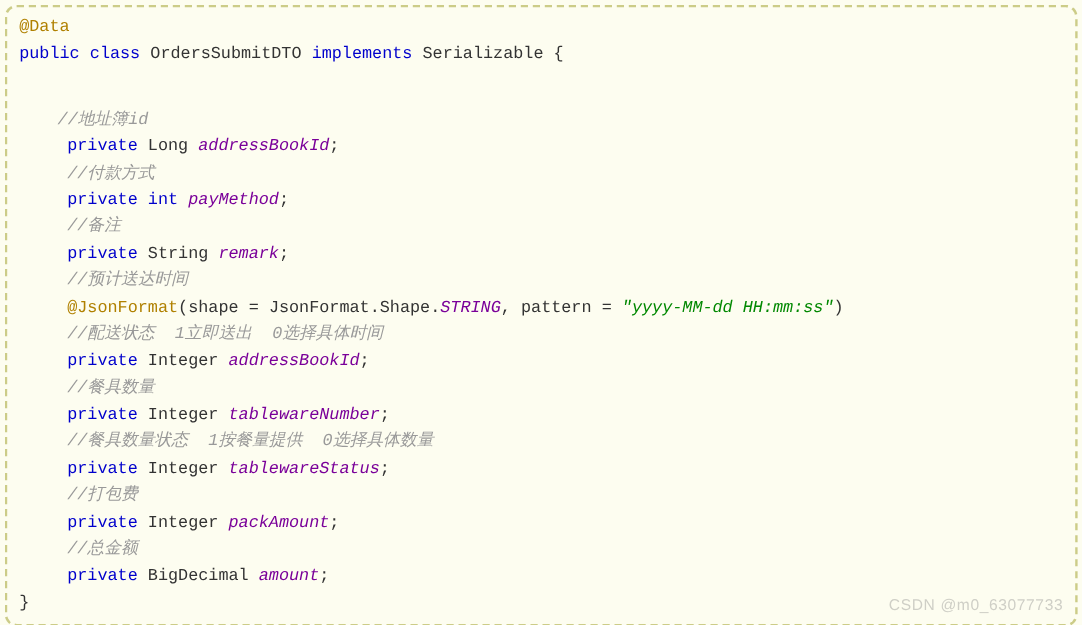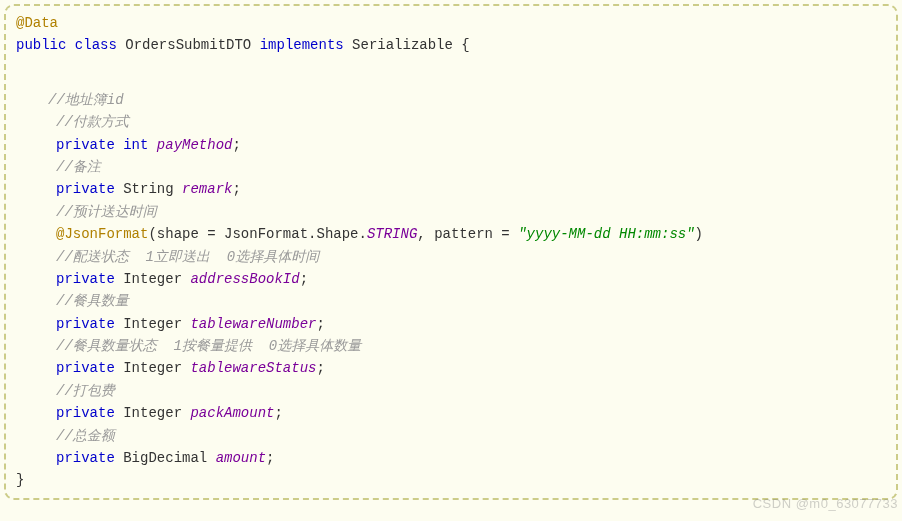--- a/index.html
+++ b/index.html
@@ -28,38 +28,39 @@
     .type { color: #333333; font-family: Liberation Mono, monospace; }
     .identifier { color: #7a0099; font-style: italic; }
     .comment { color: #999999; font-style: italic; }
     .string { color: #008800; font-style: italic; }
     .punct { color: #333333; }
     .plain { color: #333333; }
     .enum { color: #7a0099; font-style: italic; }
     .watermark {
       position: absolute;
       bottom: 6px;
-      right: 4px;
+      right: 16px;
       color: rgba(120,120,120,0.35);
       font-family: Arial, sans-serif;
       font-size: 13px;
       letter-spacing: 0.5px;
       pointer-events: none;
     }
   </style>
 </head>
 <body>
 
 <div class="code-box">
 
   <div class="line"><span class="annotation">@Data</span></div>
 
   <div class="line"><span class="keyword">public</span><span class="plain"> </span><span class="keyword">class</span><span class="plain"> </span><span class="type">OrdersSubmitDTO</span><span class="plain"> </span><span class="keyword">implements</span><span class="plain"> </span><span class="type">Serializable</span><span class="plain"> </span><span class="punct">{</span></div>
 
   <div class="line indent1"><span class="comment">//地址簿id</span></div>
+  <div class="line indent2"><span class="keyword">private</span><span class="plain"> </span><span class="type">Long</span><span class="plain"> </span><span class="identifier">addressBookId</span><span class="punct">;</span></div>
 
   <div class="line indent2"><span class="comment">//付款方式</span></div>
   <div class="line indent2"><span class="keyword">private</span><span class="plain"> </span><span class="keyword">int</span><span class="plain"> </span><span class="identifier">payMethod</span><span class="punct">;</span></div>
 
   <div class="line indent2"><span class="comment">//备注</span></div>
   <div class="line indent2"><span class="keyword">private</span><span class="plain"> </span><span class="type">String</span><span class="plain"> </span><span class="identifier">remark</span><span class="punct">;</span></div>
 
   <div class="line indent2"><span class="comment">//预计送达时间</span></div>
   <div class="line indent2"><span class="annotation">@JsonFormat</span><span class="punct">(</span><span class="plain">shape</span><span class="plain"> = </span><span class="type">JsonFormat</span><span class="punct">.</span><span class="type">Shape</span><span class="punct">.</span><span class="enum">STRING</span><span class="punct">,</span><span class="plain"> pattern</span><span class="plain"> = </span><span class="string">"yyyy-MM-dd HH:mm:ss"</span><span class="punct">)</span></div>
 

